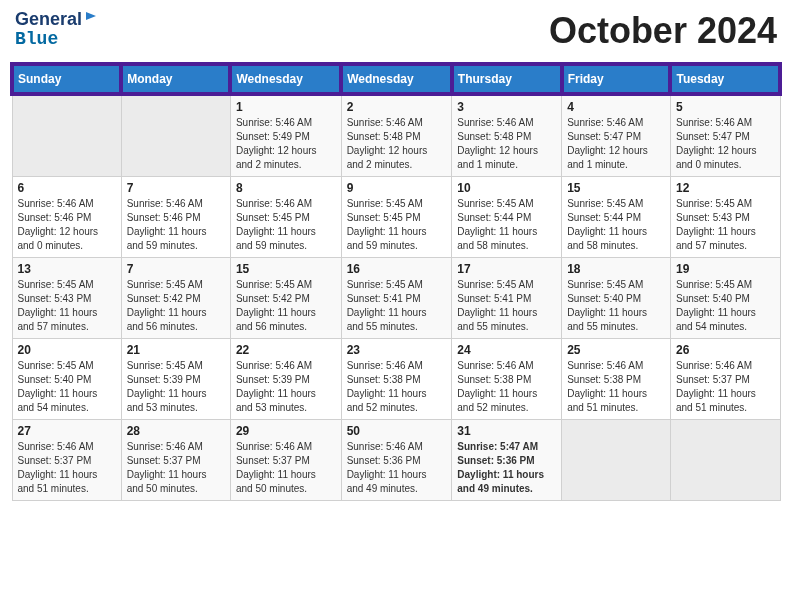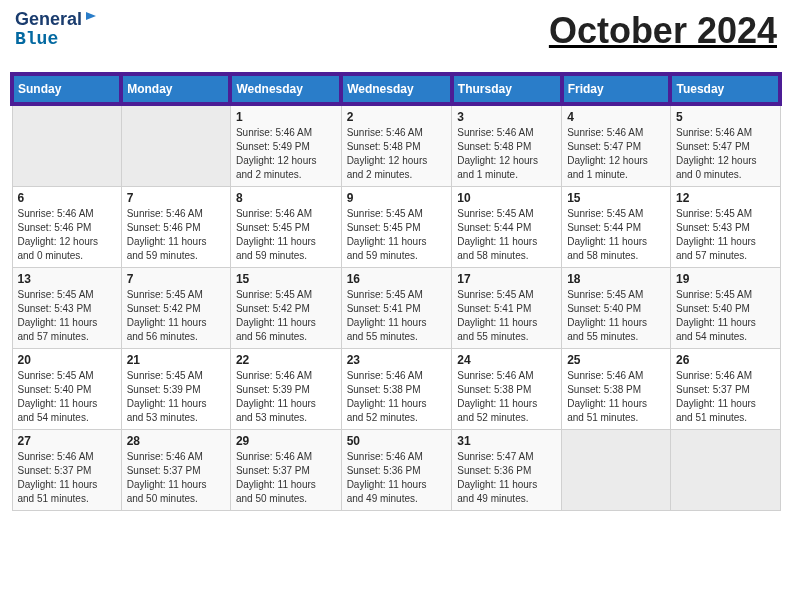--- a/index.html
+++ b/index.html
@@ -7,42 +7,41 @@
       font-family: Arial, sans-serif;
       background: #fff;
       width: 792px;
       min-height: 612px;
       padding: 10px;
     }
     .header {
       display: flex;
       justify-content: space-between;
       align-items: flex-start;
-      margin-bottom: 20px;
+      margin-bottom: 10px;
       padding: 0 5px;
     }
     .logo {
       display: flex;
       flex-direction: column;
       font-weight: bold;
       font-size: 18px;
       color: #1a3c6e;
       line-height: 1.1;
     }
     .logo-general { color: #1a3c6e; }
     .logo-blue { color: #0369a1; font-family: Liberation Mono, monospace; }
     .logo-icon {
       display: inline-block;
       width: 14px;
       height: 14px;
       margin-left: 2px;
     }
     .title-block {
       text-align: right;
-      text-decoration: underline;
     }
     .title-block h1 {
       font-size: 36px;
       font-weight: bold;
       color: #222;
     }
     .title-block h2 {
       font-size: 16px;
       font-weight: normal;
       color: #444;
@@ -337,21 +336,21 @@
         </td>
         <td>
           <span class="day-num">50</span>
           <div class="day-info" style="white-space: pre-line;">Sunrise: 5:46 AM
 Sunset: 5:36 PM
 Daylight: 11 hours
 and 49 minutes.</div>
         </td>
         <td>
           <span class="day-num">31</span>
-          <div class="day-info" style="white-space: pre-line;">Sunrise: 5:47 AM
+          <div class="day-info" style="white-space: pre-line; font-weight: bold;">Sunrise: 5:47 AM
 Sunset: 5:36 PM
 Daylight: 11 hours
 and 49 minutes.</div>
         </td>
         <td class="empty-cell"></td>
         <td class="empty-cell"></td>
       </tr>
     </tbody>
 </table>
 

